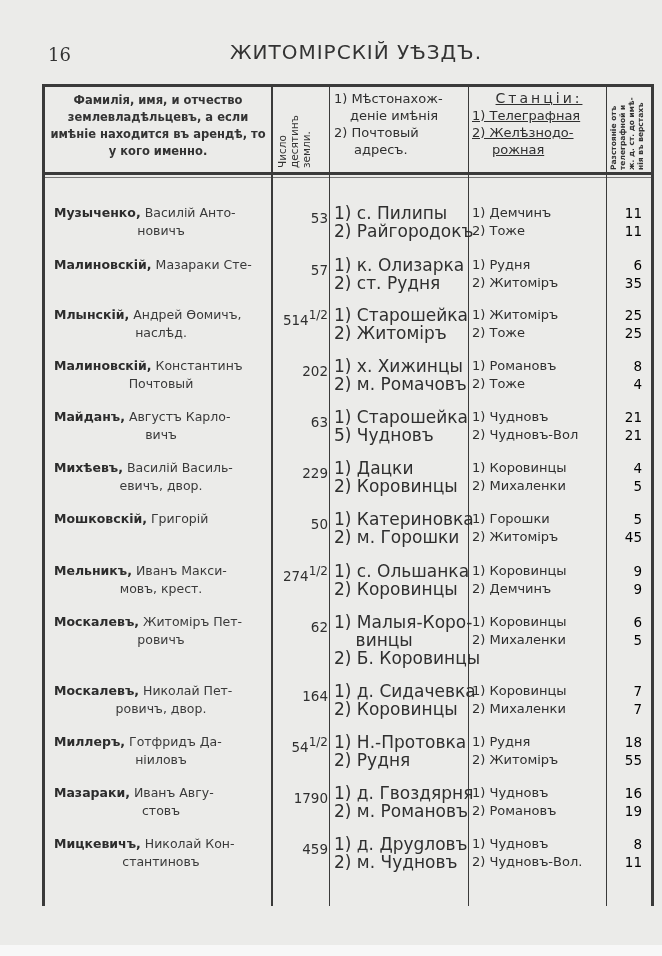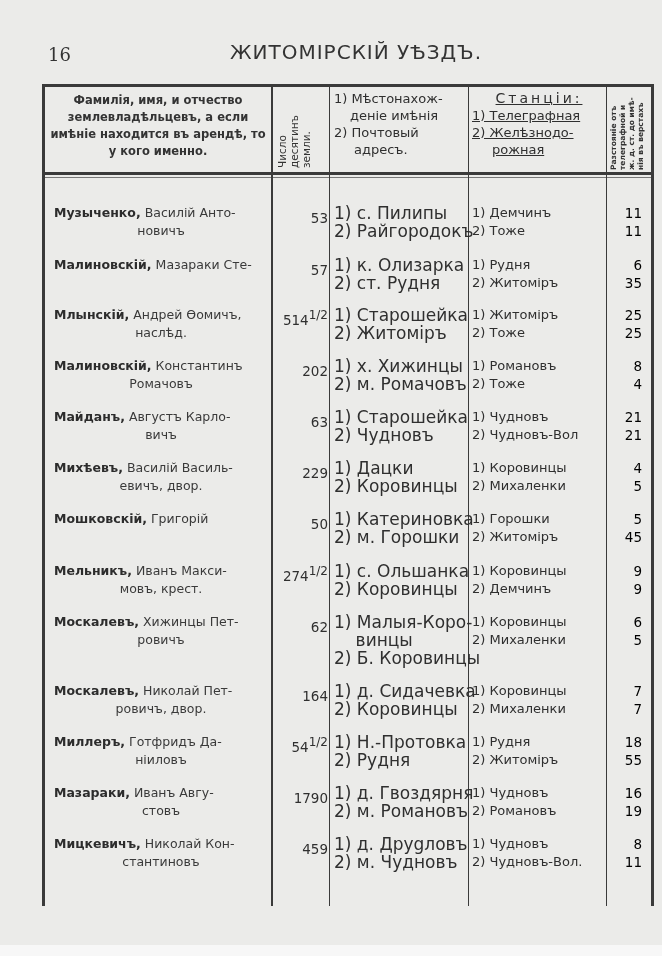--- a/index.html
+++ b/index.html
@@ -128,42 +128,42 @@
         <div class="cell-st">
           <span class="line">1) Житоміръ</span>
           <span class="line">2) Тоже</span>
         </div>
         <div class="cell-dist">
           <span class="line">25</span>
           <span class="line">25</span>
         </div>
       </div>
       <div class="row" style="top: 357px;">
-        <div class="cell-name"><span class="surname">Малиновскій,</span> <span>Константинъ</span><span class="cont">Ромачовъ</span></div>
+        <div class="cell-name"><span class="surname">Малиновскій,</span> <span>Константинъ</span><span class="cont">Почтовый</span></div>
         <div class="cell-area"><span>202</span><sup></sup></div>
         <div class="cell-loc">
           <span class="line">1) х. Хижинцы</span>
           <span class="line" style="white-space:pre">2) м. Ромачовъ</span>
           <span class="line"></span>
         </div>
         <div class="cell-st">
           <span class="line">1) Романовъ</span>
           <span class="line">2) Тоже</span>
         </div>
         <div class="cell-dist">
           <span class="line">8</span>
           <span class="line">4</span>
         </div>
       </div>
       <div class="row" style="top: 408px;">
         <div class="cell-name"><span class="surname">Майданъ,</span> <span>Августъ Карло-</span><span class="cont">вичъ</span></div>
         <div class="cell-area"><span>63</span><sup></sup></div>
         <div class="cell-loc">
           <span class="line">1) Старошейка</span>
-          <span class="line" style="white-space:pre">2) Чудновъ</span>
+          <span class="line" style="white-space:pre">5) Чудновъ</span>
           <span class="line"></span>
         </div>
         <div class="cell-st">
           <span class="line">1) Чудновъ</span>
           <span class="line">2) Чудновъ-Вол</span>
         </div>
         <div class="cell-dist">
           <span class="line">21</span>
           <span class="line">21</span>
         </div>
@@ -213,21 +213,21 @@
         <div class="cell-st">
           <span class="line">1) Коровинцы</span>
           <span class="line">2) Демчинъ</span>
         </div>
         <div class="cell-dist">
           <span class="line">9</span>
           <span class="line">9</span>
         </div>
       </div>
       <div class="row" style="top: 613px;">
-        <div class="cell-name"><span class="surname">Москалевъ,</span> <span>Хижинцы Пет-</span><span class="cont">ровичъ</span></div>
+        <div class="cell-name"><span class="surname">Москалевъ,</span> <span>Житоміръ Пет-</span><span class="cont">ровичъ</span></div>
         <div class="cell-area"><span>62</span><sup></sup></div>
         <div class="cell-loc">
           <span class="line">1) Малыя-Коро-</span>
           <span class="line" style="white-space:pre">    винцы</span>
           <span class="line">2) Б. Коровинцы</span>
         </div>
         <div class="cell-st">
           <span class="line">1) Коровинцы</span>
           <span class="line">2) Михаленки</span>
         </div>

